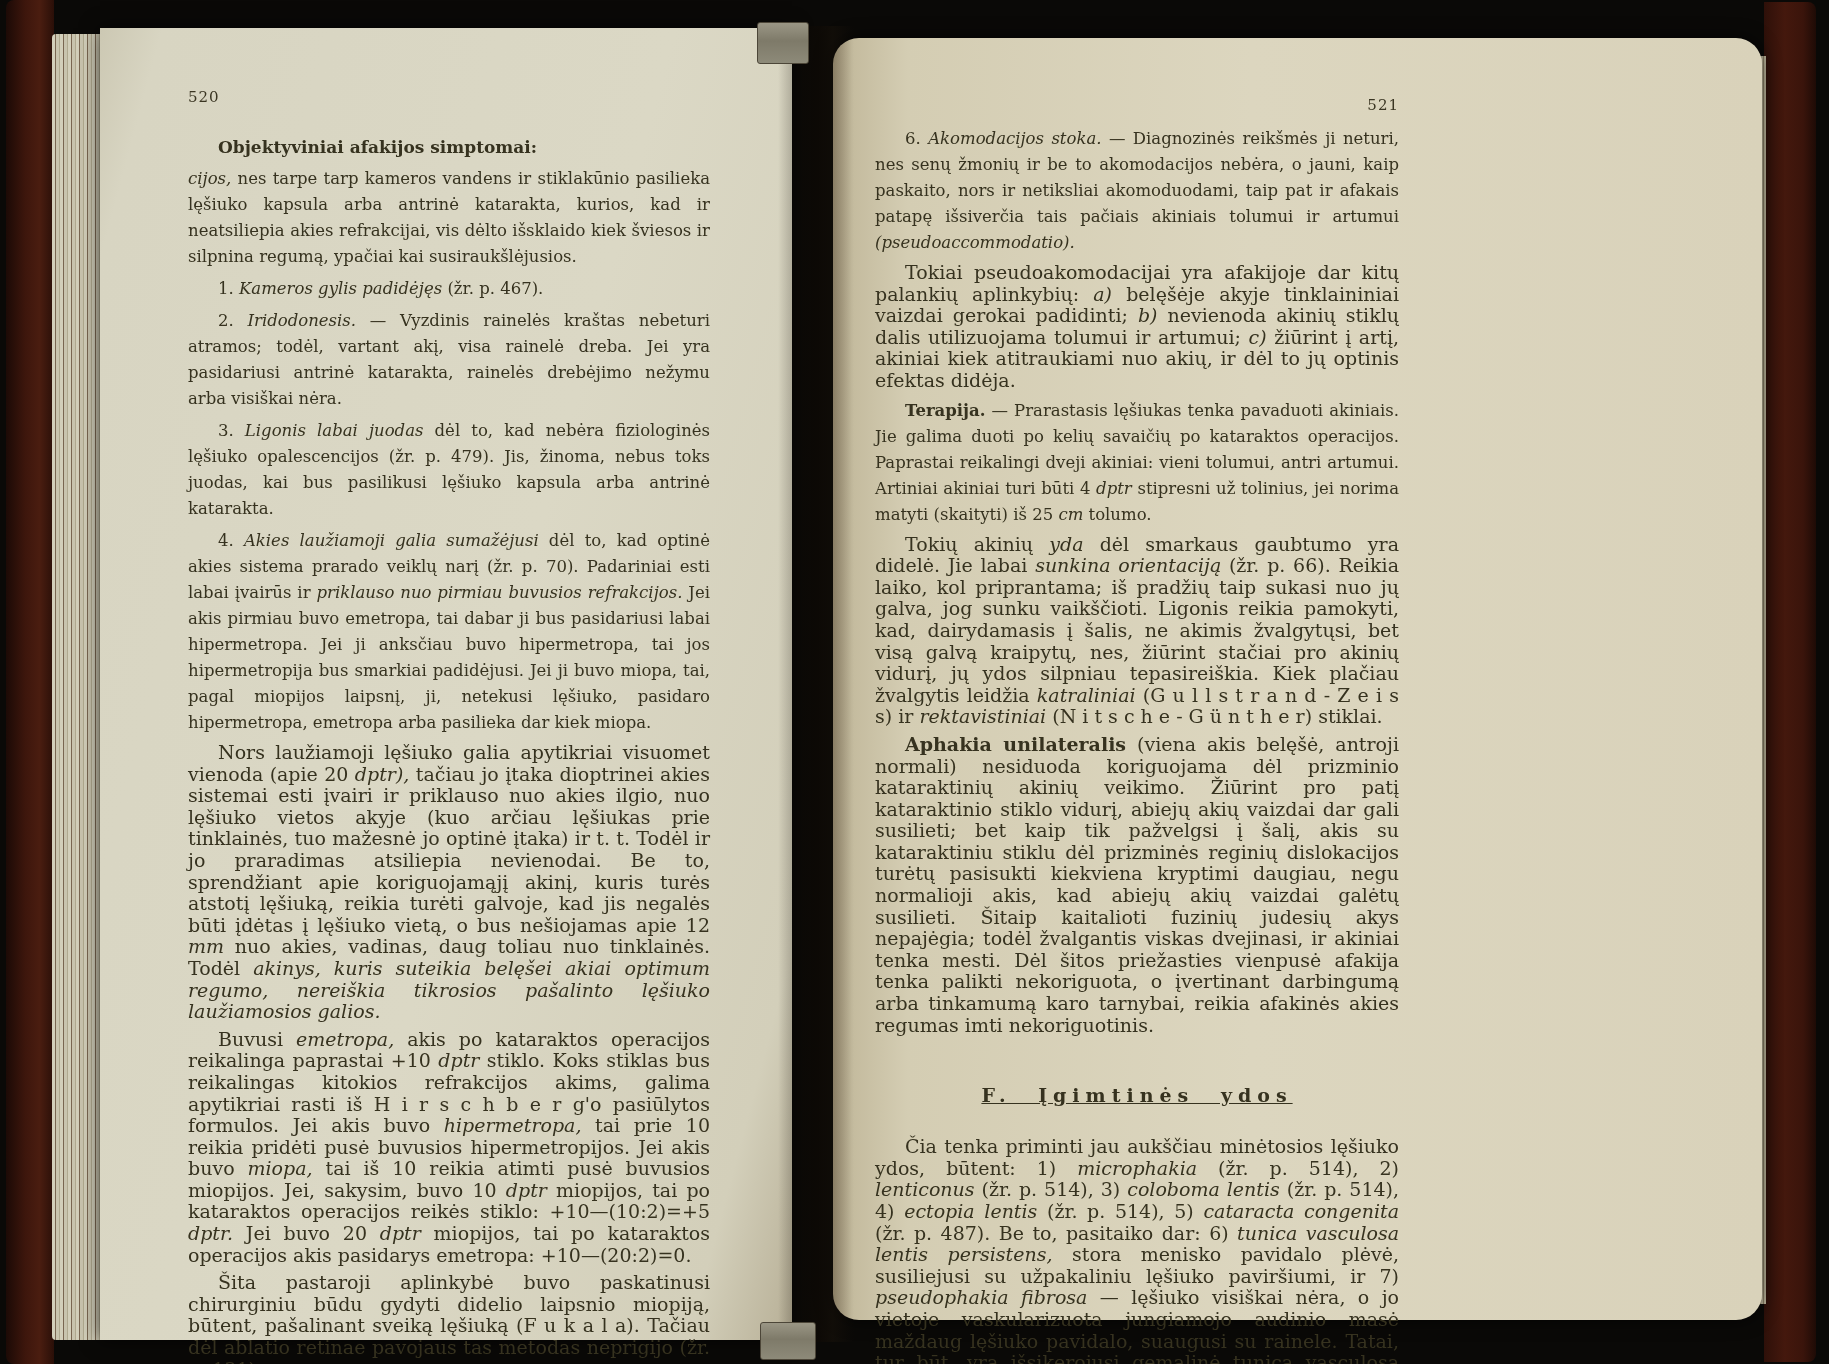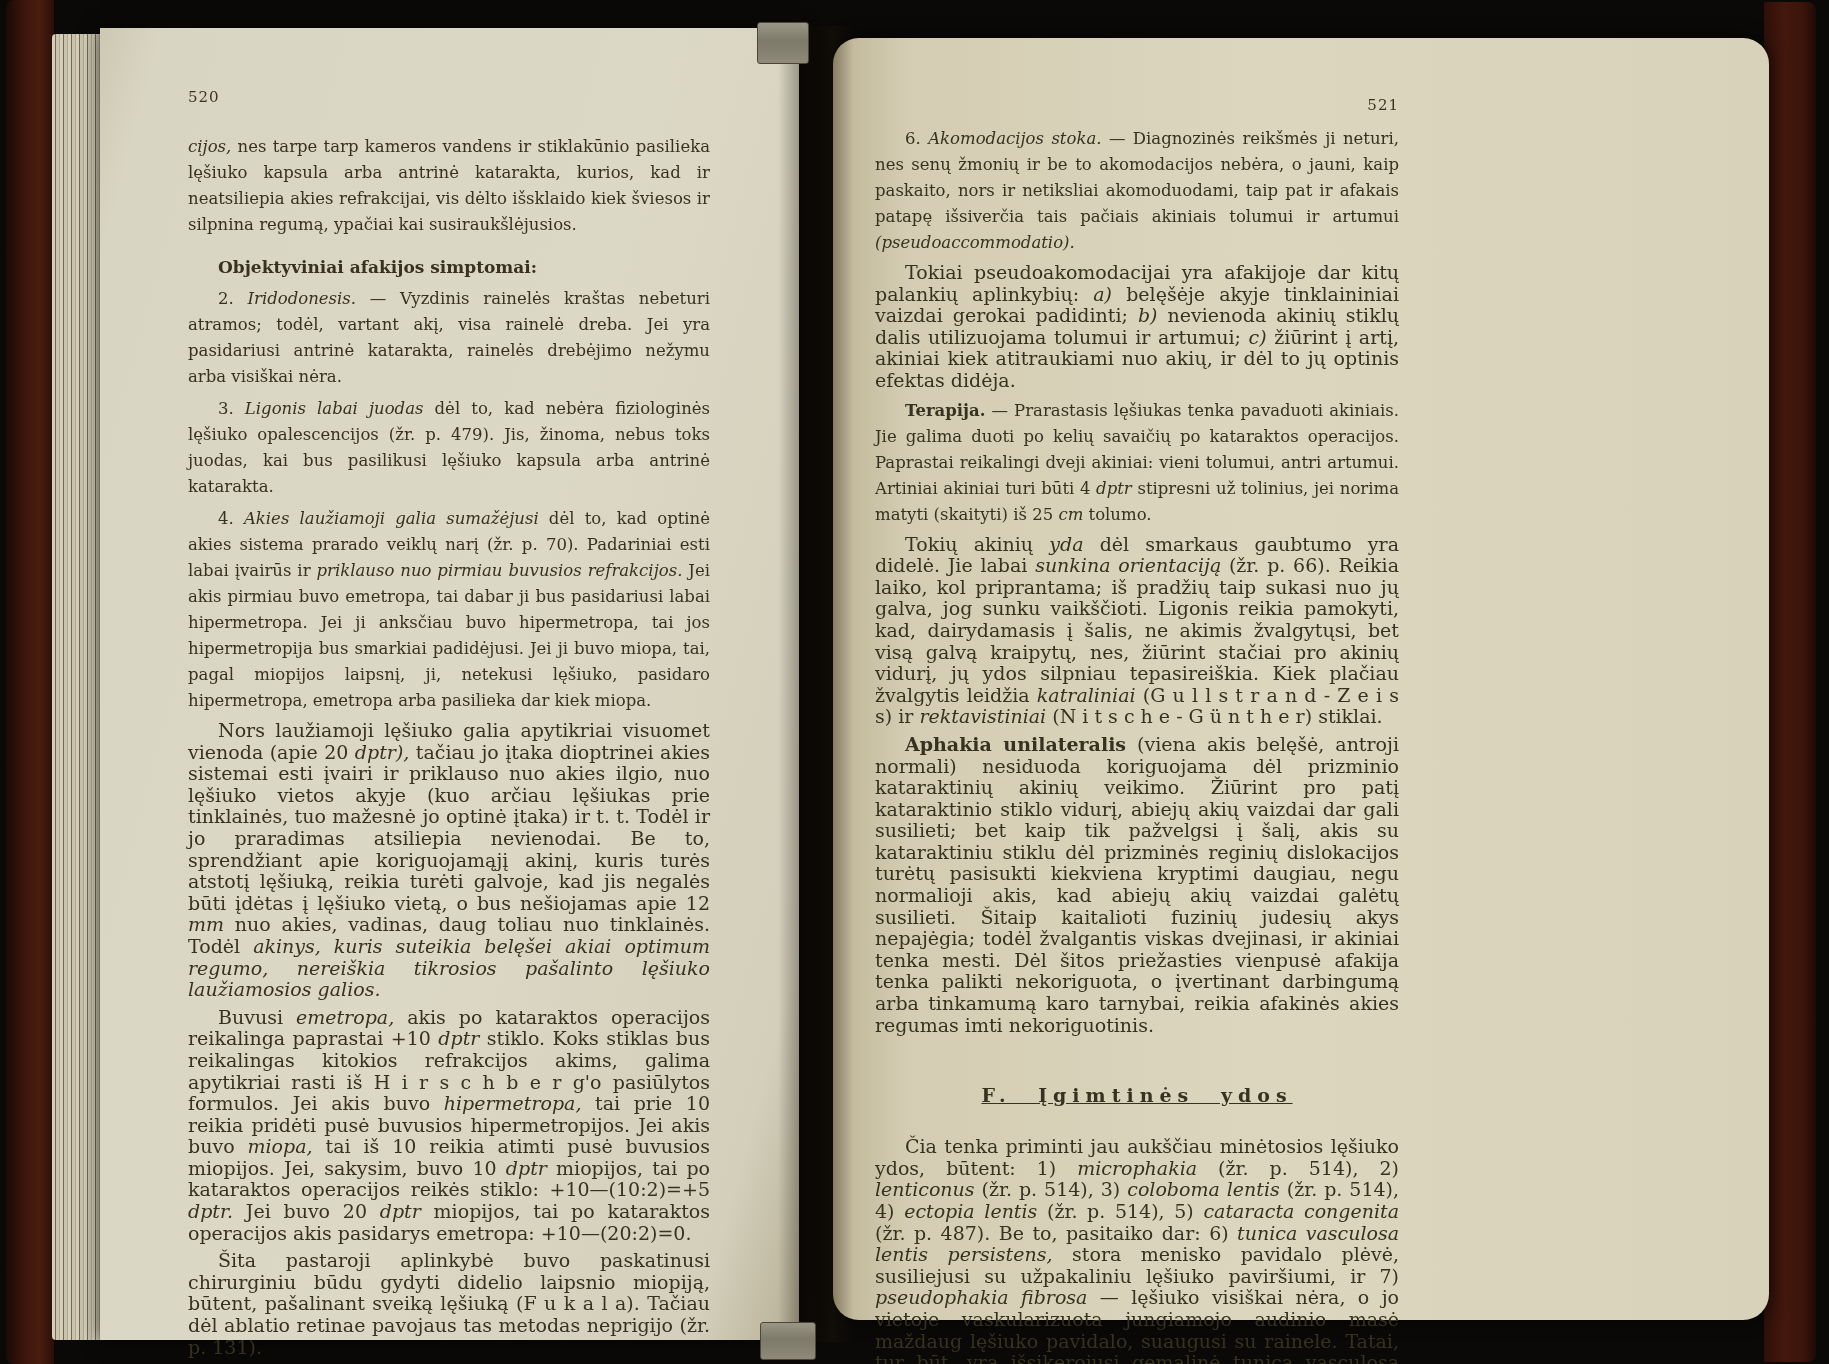--- a/index.html
+++ b/index.html
@@ -18,21 +18,21 @@
   
   .stack-left{left:52px;top:34px;width:50px;height:1306px;
     background:repeating-linear-gradient(to right,
       #d3cfba 0px,#d3cfba 3px,#a89f86 3px,#4a2d1b 4px,
       #c9c4ae 4px,#c9c4ae 7px,#b0a98f 7px,#b0a98f 8px);
     border-radius:4px 0 0 4px;}
   .stack-right{left:1752px;top:56px;width:14px;height:1248px;
     background:repeating-linear-gradient(to right,
       #c5bda2 0px,#c5bda2 2px,#94896d 2px,#94896d 3px);}
 
-  .page{box-shadow:0 0 18px rgba(0,0,0,0.7);padding-left:7px;}
+  .page{box-shadow:0 0 18px rgba(0,0,0,0.7);}
   .page-left{left:100px;top:28px;width:692px;height:1312px;
     background:linear-gradient(105deg,#ccc8b3 0%,#d8d5c2 6%,#dbd8c5 55%,#d3cfba 90%,#b7af96 100%);}
   .page-right{left:833px;top:38px;width:929px;height:1282px;
     background:linear-gradient(to right,#a99d80 0%,#c4bb9e 2%,#d4cdb3 8%,#dcd6bf 45%,#d9d2ba 100%);border-radius:26px;}
 
   .gutter{left:778px;top:26px;width:76px;height:1316px;
     background:linear-gradient(to right,rgba(15,10,5,0) 0%,rgba(15,10,5,0.45) 42%,rgba(15,10,5,0.62) 55%,rgba(40,28,14,0.25) 72%,rgba(15,10,5,0) 100%);}
 
   .tab{background:linear-gradient(to bottom,#9a9685,#7e7a69 45%,#8d8a79);
     border:1px solid #4c4638;border-radius:3px;}
@@ -57,22 +57,23 @@
 <body>
 
 <div class="abs cover-left"></div>
 <div class="abs cover-right"></div>
 <div class="abs stack-left"></div>
 <div class="abs stack-right"></div>
 
 <div class="abs page page-left">
   <div class="abs pagenum" style="left:88px;top:60px;">520</div>
   <div class="abs col" style="left:88px;top:106px;width:522px;">
+      <p class="blk heading ind"><span>Objektyviniai afakijos simptomai:</span></p>
       <p class="blk body"><span class="i">cijos,</span><span> nes tarpe tarp kameros vandens ir stiklakūnio pasilieka lęšiuko kapsula arba antrinė katarakta,  kurios, kad ir neatsiliepia akies refrakcijai, vis dėlto išsklaido kiek šviesos ir silpnina regumą, ypačiai kai susiraukšlėjusios.</span></p>
-      <p class="blk heading ind"><span>Objektyviniai afakijos simptomai:</span></p>
+      <p class="blk body ind"><span>1. </span><span class="i">Kameros gylis padidėjęs</span><span> (žr. p. 467).</span></p>
       <p class="blk body ind"><span>2. </span><span class="i">Iridodonesis.</span><span> — Vyzdinis rainelės kraštas nebeturi atramos; todėl, vartant akį, visa rainelė dreba.  Jei yra pasidariusi antrinė katarakta, rainelės drebėjimo nežymu arba visiškai nėra.</span></p>
       <p class="blk body ind"><span>3. </span><span class="i">Ligonis labai juodas</span><span> dėl to, kad nebėra fiziologinės lęšiuko opalescencijos (žr. p. 479). Jis, žinoma, nebus toks juodas, kai bus pasilikusi lęšiuko kapsula arba antrinė katarakta.</span></p>
       <p class="blk body ind"><span>4. </span><span class="i">Akies laužiamoji galia sumažėjusi</span><span> dėl to, kad optinė akies sistema prarado veiklų narį (žr. p. 70). Padariniai esti labai įvairūs ir </span><span class="i">priklauso nuo pirmiau buvusios refrakcijos.</span><span> Jei akis pirmiau buvo emetropa, tai dabar ji bus pasidariusi  labai hipermetropa. Jei ji anksčiau buvo hipermetropa, tai  jos  hipermetropija  bus smarkiai padidėjusi. Jei ji buvo miopa, tai, pagal miopijos laipsnį, ji, netekusi lęšiuko, pasidaro hipermetropa, emetropa arba pasilieka dar kiek miopa.</span></p>
       <p class="blk small ind"><span>Nors laužiamoji lęšiuko galia apytikriai visuomet vienoda (apie 20 </span><span class="i">dptr),</span><span> tačiau jo įtaka dioptrinei akies sistemai esti įvairi ir priklauso nuo akies ilgio, nuo lęšiuko vietos akyje (kuo arčiau lęšiukas prie tinklainės, tuo mažesnė jo optinė įtaka) ir t. t.  Todėl ir jo praradimas atsiliepia nevienodai.  Be to, sprendžiant apie koriguojamąjį akinį, kuris turės atstotį lęšiuką, reikia turėti galvoje, kad jis negalės būti įdėtas į lęšiuko vietą, o bus nešiojamas apie 12 </span><span class="i">mm</span><span> nuo akies, vadinas, daug toliau nuo tinklainės.  Todėl </span><span class="i">akinys, kuris suteikia belęšei akiai optimum regumo, nereiškia tikrosios pašalinto lęšiuko laužiamosios galios.</span></p>
       <p class="blk small ind"><span>Buvusi </span><span class="i">emetropa,</span><span> akis po kataraktos operacijos reikalinga paprastai +10 </span><span class="i">dptr</span><span> stiklo.  Koks stiklas bus reikalingas kitokios refrakcijos akims, galima apytikriai rasti iš H i r s c h b e r g'o pasiūlytos formulos.  Jei akis buvo </span><span class="i">hipermetropa,</span><span> tai prie 10 reikia pridėti pusė buvusios hipermetropijos.  Jei akis buvo </span><span class="i">miopa,</span><span> tai iš 10 reikia atimti pusė buvusios miopijos. Jei, sakysim, buvo 10 </span><span class="i">dptr</span><span> miopijos, tai po kataraktos operacijos reikės stiklo: +10—(10:2)=+5 </span><span class="i">dptr.</span><span>  Jei buvo 20 </span><span class="i">dptr</span><span> miopijos, tai po kataraktos operacijos akis pasidarys emetropa: +10—(20:2)=0.</span></p>
       <p class="blk small ind"><span>Šita pastaroji aplinkybė buvo paskatinusi chirurginiu būdu gydyti didelio laipsnio miopiją, būtent, pašalinant sveiką lęšiuką  (F u k a l a). Tačiau dėl ablatio retinae pavojaus tas metodas neprigijo (žr. p. 131).</span></p>
     </div>
 </div>
 
 <div class="abs page page-right">

